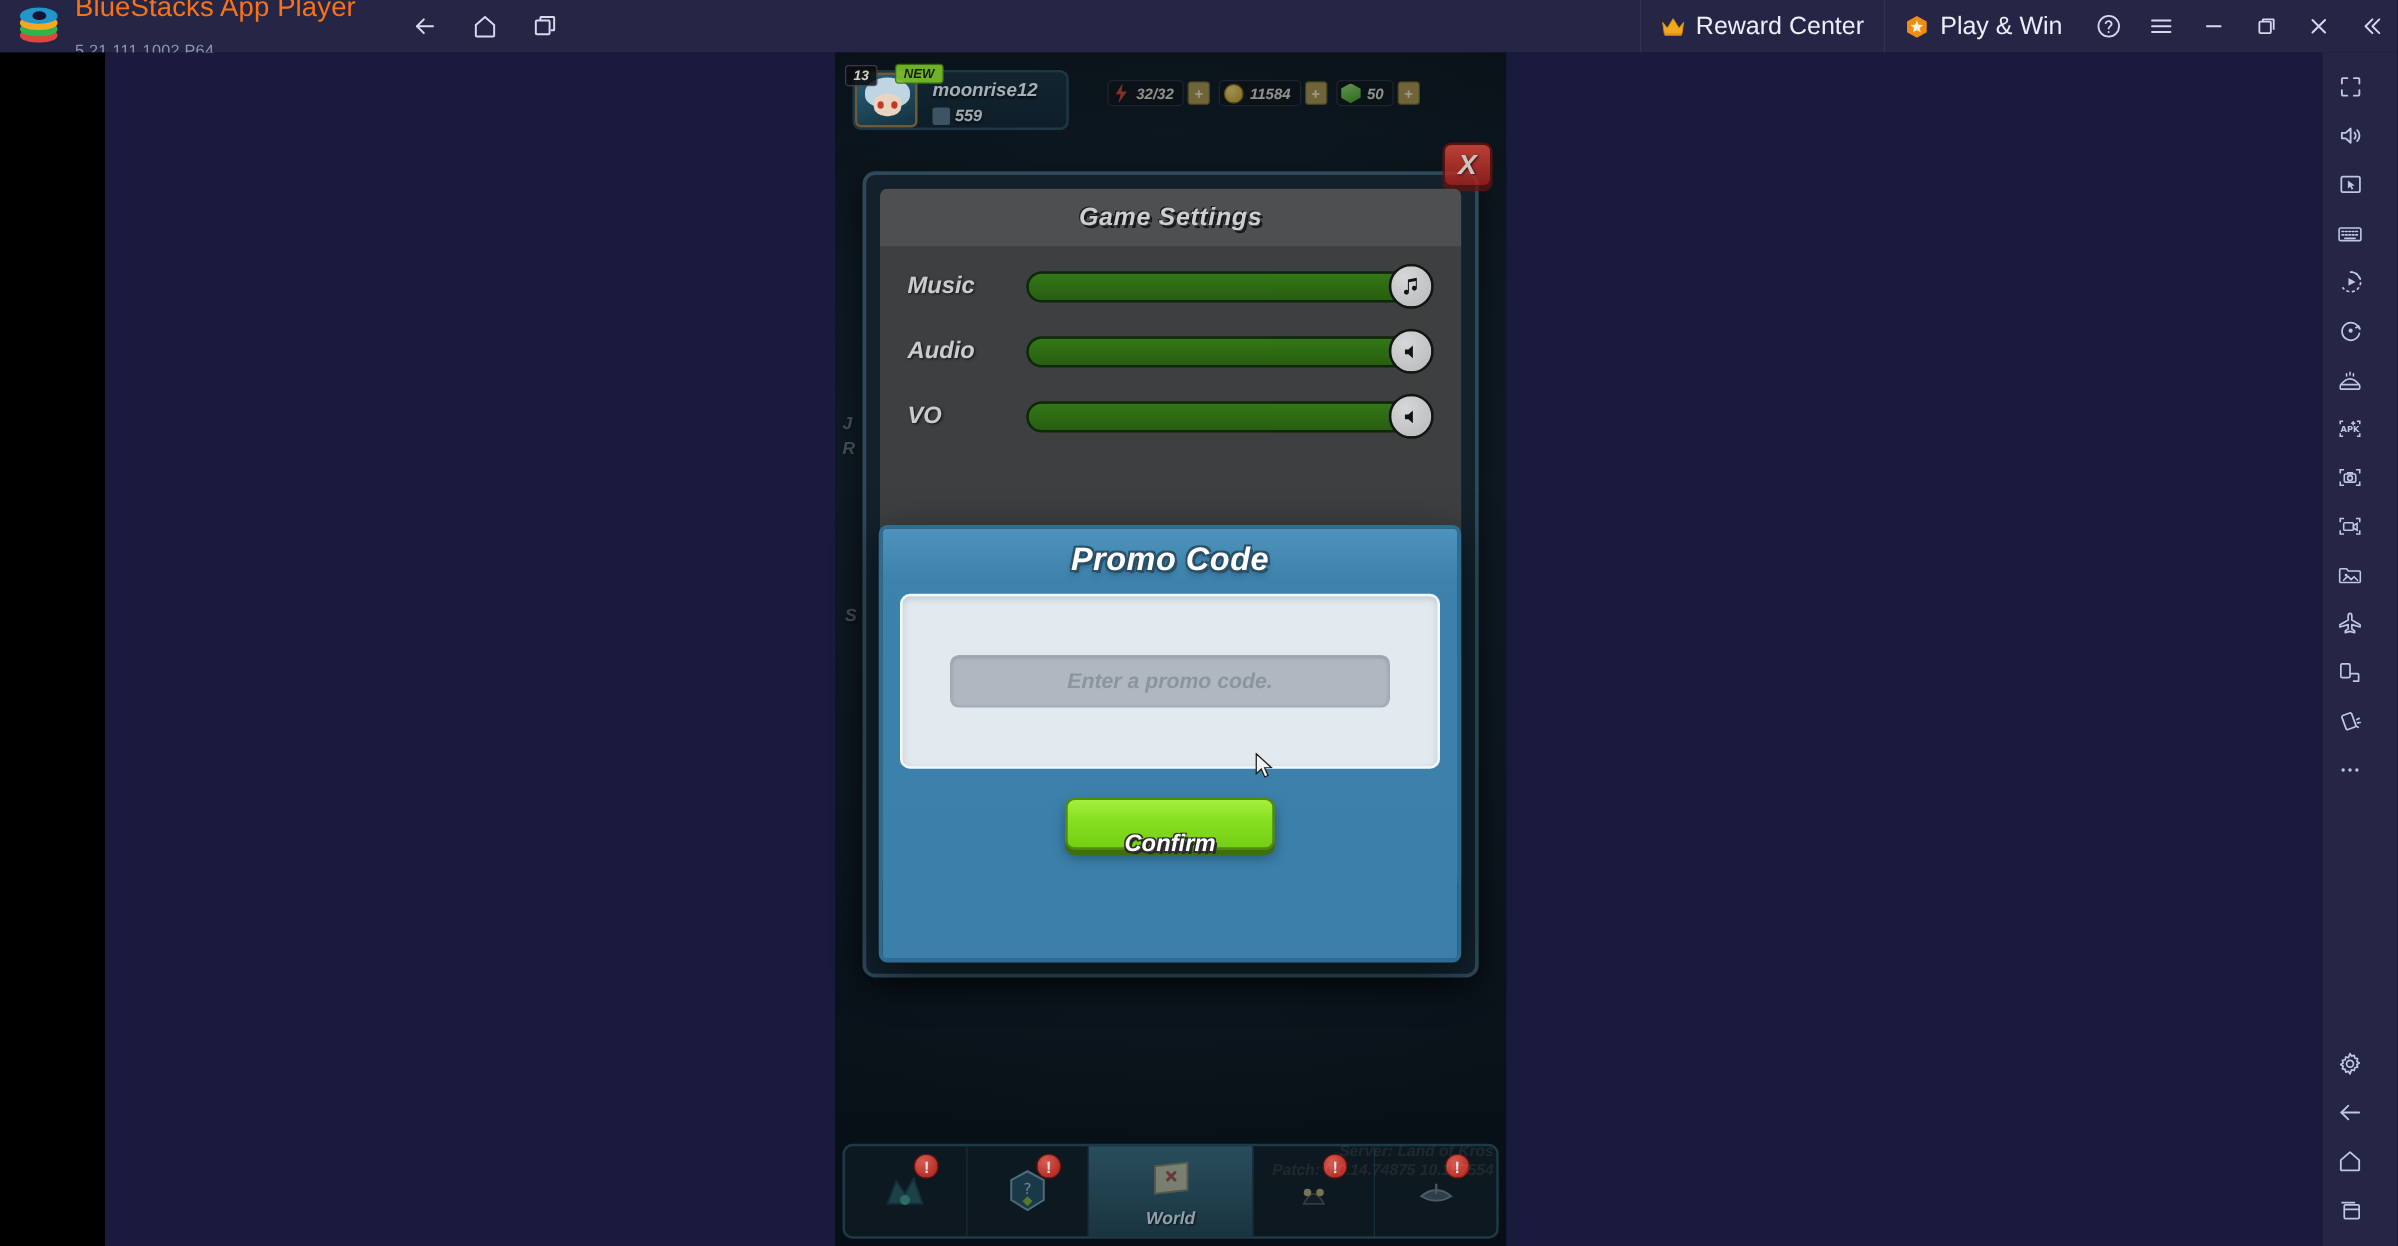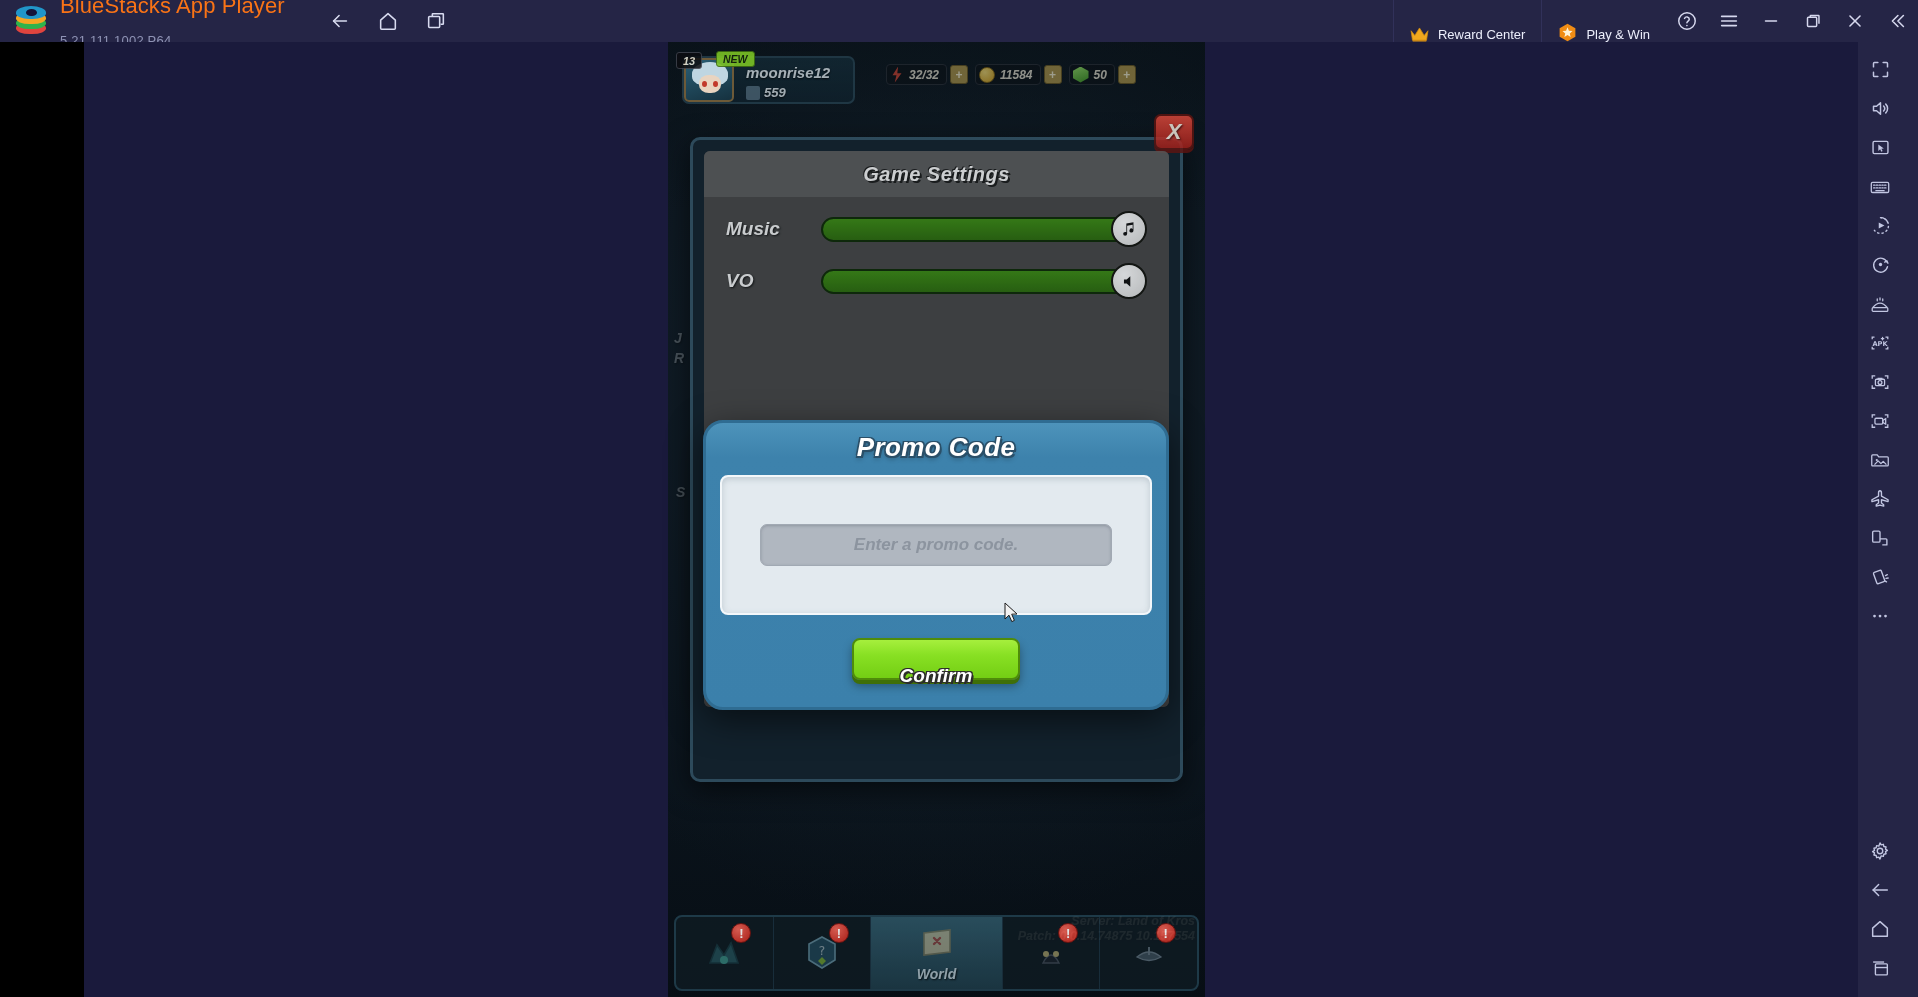--- a/index.html
+++ b/index.html
@@ -27,22 +27,22 @@
   .app-name-wrap { margin-left: 12px; line-height: 1.05; }
   .app-title { color: #f97316; font-size: 22px; font-weight: normal; letter-spacing: .1px; }
   .app-ver { color: #8f93b5; font-size: 13px; margin-top: 17px; letter-spacing: .2px; }
   .nav-icons { display: flex; align-items: center; margin-left: 36px; gap: 10px; }
   .nav-btn {
     width: 38px; height: 34px; display: flex; align-items: center; justify-content: center;
     cursor: pointer; border-radius: 4px;
   }
   .spacer { flex: 1; }
   .tb-pill {
-    display: flex; align-items: flex-end; gap: 9px; height: 42px; padding: 0 16px;
-    color: #eceefb; font-size: 13px; cursor: pointer;
+    display: flex; align-items: center; gap: 9px; height: 42px; padding: 0 16px;
+    color: #eceefb; font-size: 20px; cursor: pointer;
     border-left: 1px solid #31315a;
   }
   .crown { width: 19px; height: 15px; position: relative; }
   .crown svg { display: block; }
   .hexstar { width: 19px; height: 19px; }
   .tb-ico {
     width: 42px; height: 42px; display: flex; align-items: center; justify-content: center;
     cursor: pointer; color: #d6d8ee;
   }
 
@@ -207,23 +207,23 @@
   }
   .srvinfo div { color:#e5e0c8; font-size:12.5px; font-style:italic; font-weight:bold;
                  text-shadow: 1px 1px 2px #000; line-height: 1.25; }
 
   
   .bgword { position:absolute; color:#cfd6da; font-style:italic; font-weight:bold;
             opacity:.30; text-shadow:1px 1px 2px #000; font-size:14px; }
 
   
   .promo {
-    position: absolute; left: 703px; top: 378px; width: 466px; height: 290px;
+    position: absolute; left: 703px; top: 378px; width: 466px; height: 350px;
     background: linear-gradient(180deg,#4d93bb 0%, #3d82ac 12%, #3b80ab 100%);
-    border: 3px solid #2f6c92; border-radius: 20px;
+    border: 3px solid #2f6c92; border-radius: 7px;
     box-shadow: 0 10px 34px rgba(0,0,0,.55);
   }
   .promo-title {
     height: 48px; display:flex; align-items:center; justify-content:center;
     color:#ffffff; font-size: 26px; font-weight:bold; font-style:italic;
     letter-spacing:.4px;
     text-shadow: 2px 2px 0 #2a4f68, -1.5px -1.5px 0 #2a4f68, 1.5px -1.5px 0 #2a4f68, -1.5px 1.5px 0 #2a4f68, 0 3px 5px rgba(0,0,0,.35);
   }
   .promo-body {
     margin: 4px 14px 0 14px; height: 140px;
@@ -429,20 +429,29 @@
           <div class="slider-row">
             <div class="slider-label">Music</div>
             <div class="slider-track"></div>
             <div class="knob">
               <svg width="19" height="19" viewBox="0 0 24 24" fill="#101010">
                 <path d="M9 17.5a2.5 2.5 0 1 1-2.5-2.5c.6 0 1.1.2 1.5.5V4.5l9-1.6v10.4a2.5 2.5 0 1 1-1-2V6l-7 1.2z"></path>
               </svg>
             </div>
           </div>
 
+          <div class="slider-row">
+            <div class="slider-label">Audio</div>
+            <div class="slider-track"></div>
+            <div class="knob">
+              <svg width="19" height="19" viewBox="0 0 24 24" fill="#101010">
+                <path d="M5 9.5h3.5L13 5.5v13L8.5 14.5H5z"></path>
+              </svg>
+            </div>
+          </div>
 
           <div class="slider-row">
             <div class="slider-label">VO</div>
             <div class="slider-track"></div>
             <div class="knob">
               <svg width="19" height="19" viewBox="0 0 24 24" fill="#101010">
                 <path d="M5 9.5h3.5L13 5.5v13L8.5 14.5H5z"></path>
               </svg>
             </div>
           </div>

